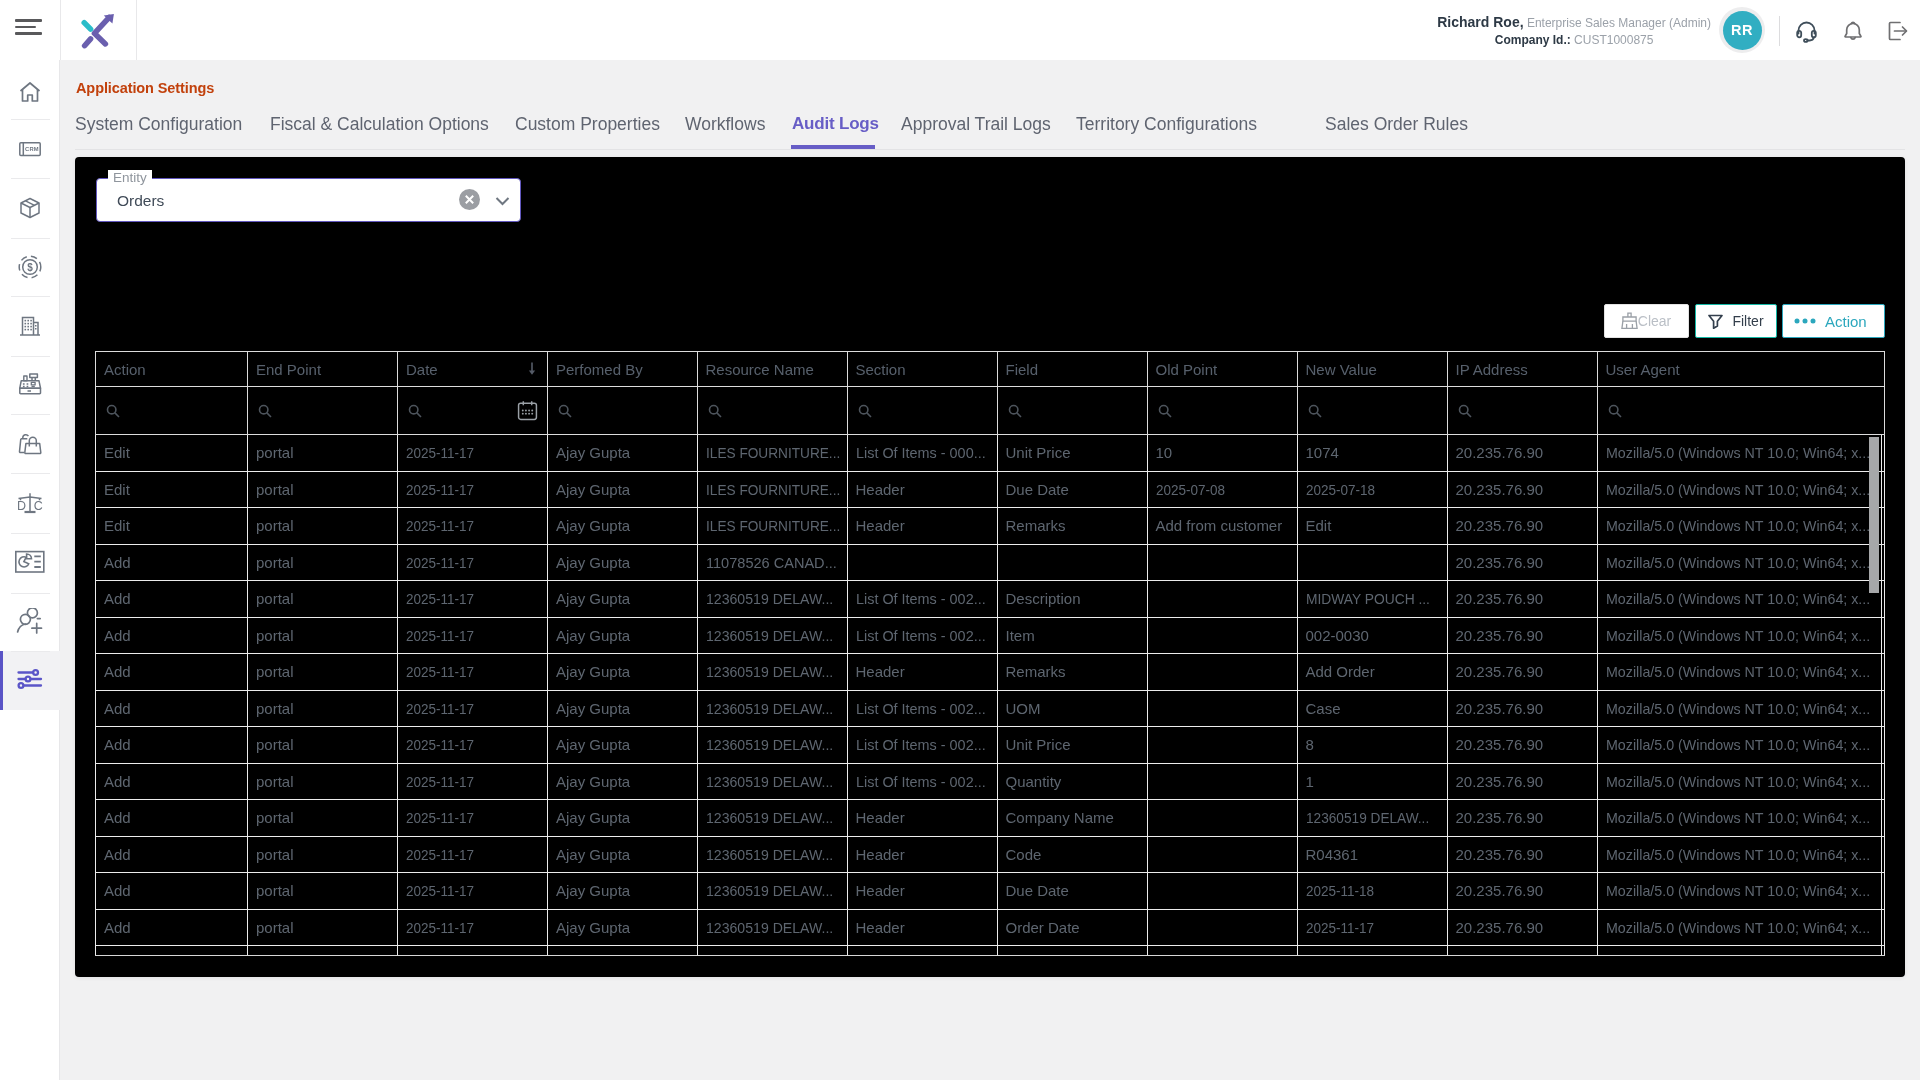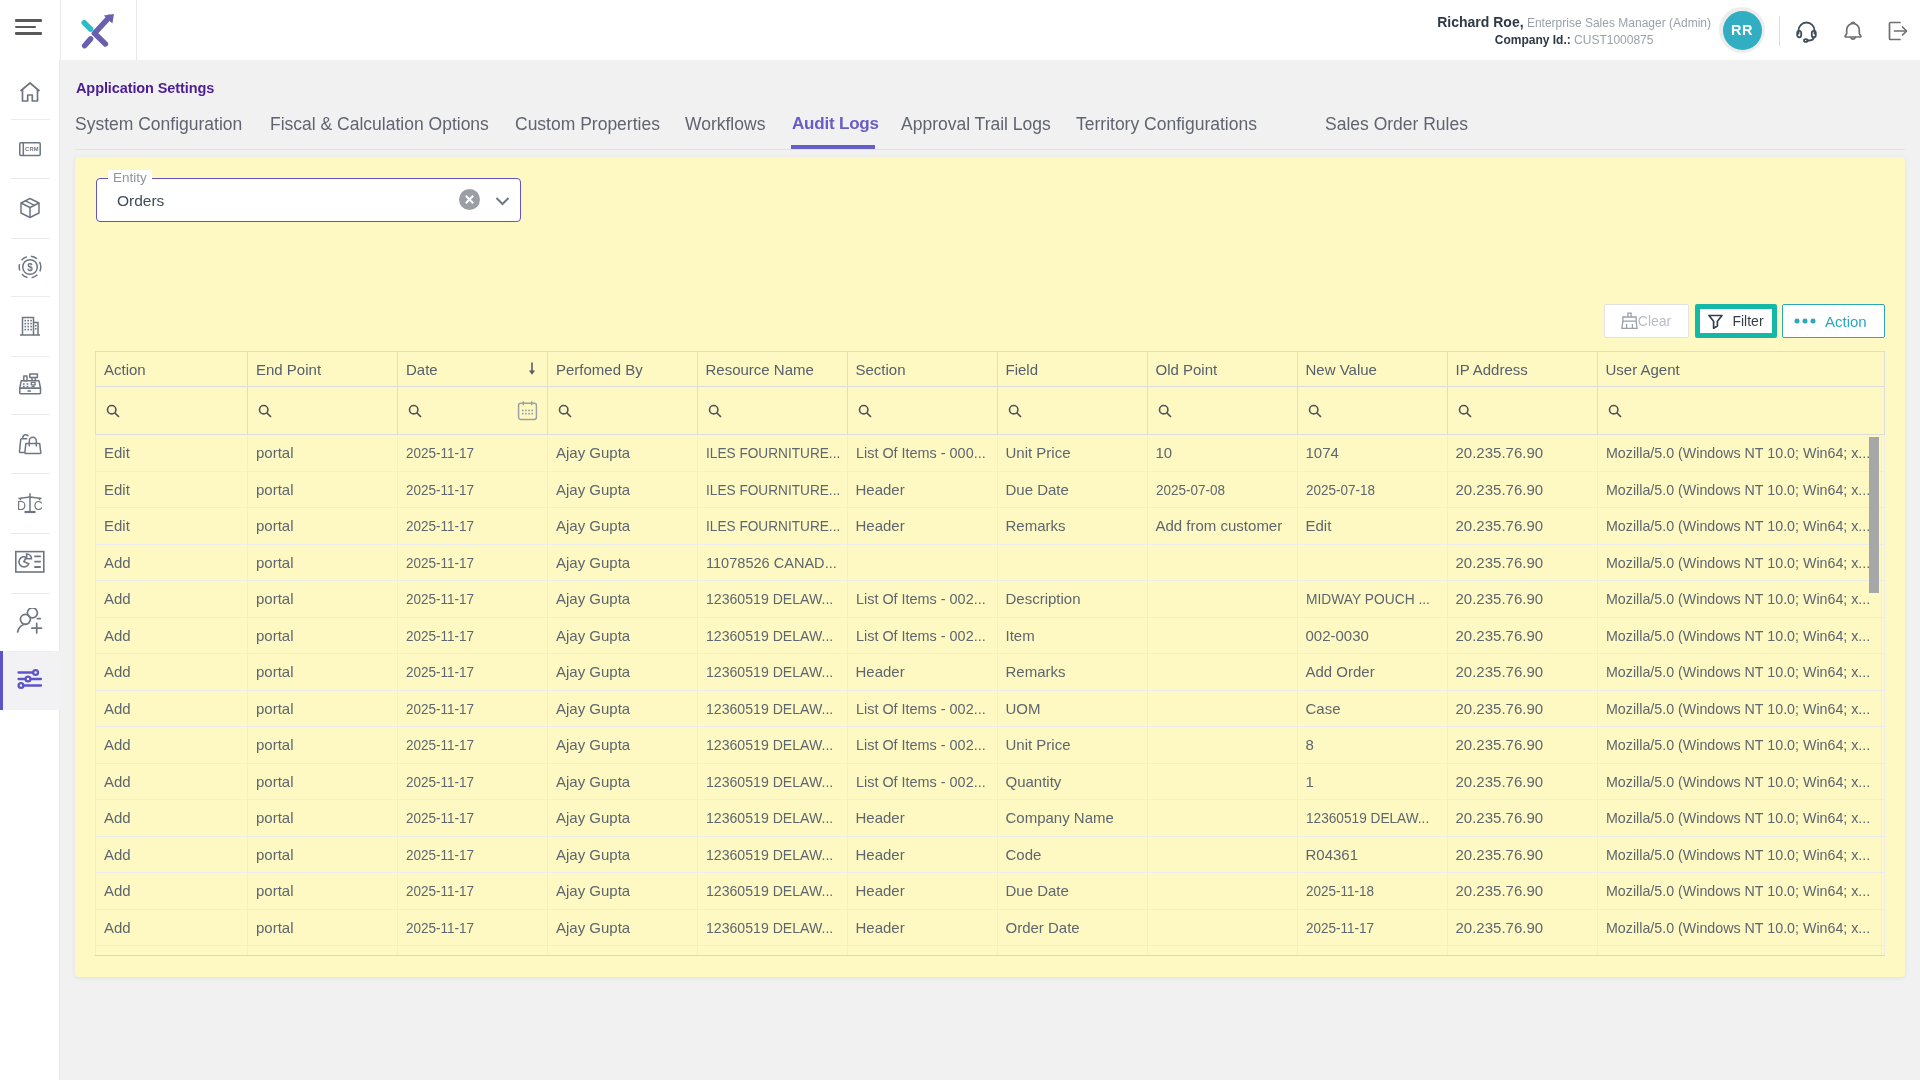--- a/index.html
+++ b/index.html
@@ -21,42 +21,42 @@
   #topdiv { position:absolute; left:1779px; top:16px; width:1px; height:30px; background:#dcdcde; }
 
   
   #sidebar { position:absolute; left:0; top:60px; width:60px; height:1020px; background:#fff; border-right:1px solid #e7e7e9; }
   #sidebar .sdiv { position:absolute; left:11px; width:39px; height:1px; background:#eaeaec; }
   #sidebar .icon { position:absolute; left:0; width:60px; text-align:center; }
   #activebg { position:absolute; left:0; top:591px; width:60px; height:59px; background:#f2f2f4; }
   #activebar { position:absolute; left:0; top:591px; width:3px; height:59px; background:#5a54c6; }
 
   
-  #pagetitle { position:absolute; left:76px; top:80px; font-size:14.5px; font-weight:bold; color:#4c1d95; letter-spacing:-0.1px; }
+  #pagetitle { position:absolute; left:76px; top:80px; font-size:14.5px; font-weight:bold; color:#c2410c; letter-spacing:-0.1px; }
   .tab { position:absolute; top:114px; height:22px; font-size:17.5px; color:#5f6470; white-space:nowrap; }
   .tab.active { color:#675dc6; font-weight:bold; font-size:17px; letter-spacing:-0.2px; }
   #tabline { position:absolute; left:75px; top:149px; width:1830px; height:1px; background:#e3e3e5; }
   #tabunder { position:absolute; left:791px; top:144.5px; width:84px; height:4px; background:#675dc6; }
 
   
-  #card { position:absolute; left:75px; top:157px; width:1830px; height:820px; background:#fef9c3; border-radius:4px; box-shadow:0 1px 4px rgba(0,0,0,0.07); }
+  #card { position:absolute; left:75px; top:157px; width:1830px; height:820px; background:#000000; border-radius:4px; box-shadow:0 1px 4px rgba(0,0,0,0.07); }
 
   
   #entity { position:absolute; left:21px; top:21px; width:425px; height:44px; border:1px solid #6157be; border-radius:4px; background:#fff; }
   #entity .lbl { position:absolute; left:11px; top:-9px; background:#fff; padding:0 5px; font-size:13.5px; color:#8f959d; }
   #entity .val { position:absolute; left:20px; top:0; height:44px; line-height:43px; font-size:15.5px; color:#404b58; }
 
   
   #dragfs { position:absolute; left:21px; top:81px; width:1788px; height:55px; border:1px dashed #cbcbcd; }
   #dragfs legend { margin-left:14px; padding:0 8px; font-size:15px; color:#7c8189; }
 
   
   .btn { position:absolute; top:147px; height:34px; border-radius:2px; background:#fff; display:flex; align-items:center; justify-content:center; }
   #btnclear { left:1528.5px; width:85px; border:1px solid #e2e2e2; color:#babfc6; font-size:14px; }
-  #btnfilter { left:1619.5px; width:82px; border:5px solid #14b8a6; color:#333e4b; font-size:14px; }
+  #btnfilter { left:1619.5px; width:82px; border:1px solid #14b8a6; color:#333e4b; font-size:14px; }
   #btnaction { left:1707px; width:103px; border:1px solid #2ba7bd; color:#2ba7bd; font-size:15px; justify-content:flex-start; padding-left:11px; }
 
   
   #tbl { position:absolute; left:20px; top:194px; width:1788.5px; border-collapse:collapse; table-layout:fixed; }
   #tbl td { overflow:hidden; white-space:nowrap; vertical-align:middle; }
   #tbl tr.hrow td { height:35px; border:1px solid #dcdcdc; border-bottom:1px solid #dcdcdc; font-size:15px; color:#57606c; padding-left:8px; }
   #tbl tr.srow td { height:48px; border:1px solid #dcdcdc; padding-left:8px; }
   #tbl tr.drow td { height:36.5px; border:1px solid #ececec; font-size:15px; color:#5e6670; padding-left:8px; }
   #tbl tr.prow td { height:10px; border:1px solid #ececec; border-bottom:1px solid #d6d6d6; }
   #vthumb { position:absolute; left:1794px; top:280px; width:10px; height:156px; background:#a6a7a9; }

